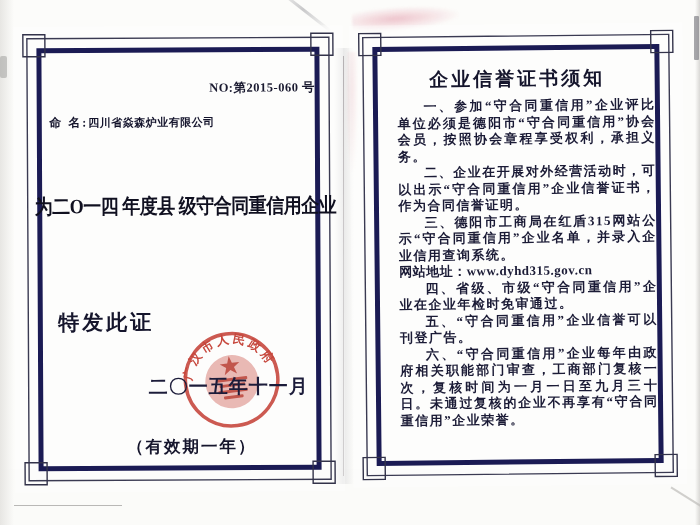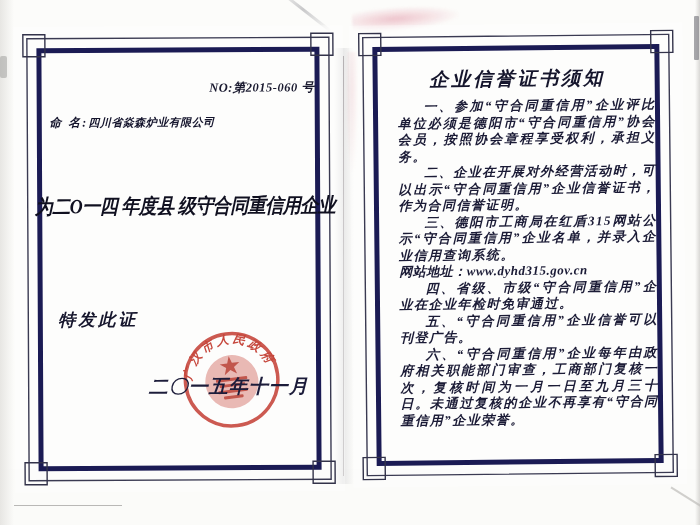--- a/index.html
+++ b/index.html
@@ -1,21 +1,21 @@
 <!DOCTYPE html>
 <html><head>
 <meta charset="utf-8">
 <style>
   html,body{margin:0;padding:0;}
   body{
     width:700px;height:525px;overflow:hidden;
     background:#fbfbf9;
     font-family:"Liberation Serif","DejaVu Serif",serif;
   }
-  .photo{position:relative;width:700px;height:469px;background:#fcfcfa;font-style:italic;}
+  .photo{position:relative;width:700px;height:469px;background:#fcfcfa;}
 
   
   .edge-left{position:absolute;left:0;top:0;width:14px;height:525px;
     background:linear-gradient(90deg,#e7e6e3,rgba(231,230,227,0));}
   .edge-right{position:absolute;right:0;top:0;width:5px;height:525px;
     background:linear-gradient(270deg,#d9d8d5,rgba(217,216,213,0));}
   .edge-mark-tr{position:absolute;left:694px;top:16px;width:5px;height:44px;
     background:#7a7a80;opacity:.65;border-radius:1px;}
   .edge-mark-l{position:absolute;left:0;top:56px;width:7px;height:22px;
     background:#9a9a98;opacity:.5;border-radius:2px;}
@@ -44,21 +44,21 @@
   .frame{position:absolute;left:0;top:0;}
 
   
   .serial{position:absolute;left:196px;top:54px;font-size:12.5px;font-weight:bold;
     color:#1a1a30;letter-spacing:.5px;}
   .name-line{position:absolute;left:36px;top:86px;color:#14142c;white-space:nowrap;}
   .name-label{font-size:12px;font-weight:bold;letter-spacing:2px;}
   .company{font-size:11px;font-weight:bold;letter-spacing:.5px;}
   .award{position:absolute;left:21px;top:168px;width:296px;font-size:18px;font-weight:bold;
     color:#101020;letter-spacing:-.5px;white-space:nowrap;transform:scaleY(1.12);}
-  .issue{position:absolute;left:44px;top:282px;font-size:17px;font-weight:bold;
+  .issue{position:absolute;left:44px;top:282px;font-size:21px;font-weight:bold;
     color:#15152c;letter-spacing:3px;}
   .date-line{position:absolute;left:134px;top:348px;font-size:19px;font-weight:bold;
     color:#1c1c3a;letter-spacing:1px;z-index:3;white-space:nowrap;}
   .validity{position:absolute;left:112px;top:410px;font-size:16.5px;font-weight:bold;
     color:#15152c;letter-spacing:2px;}
   .seal{position:absolute;left:158px;top:295px;width:118px;height:118px;z-index:2;
     transform:rotate(-7deg);opacity:.92;}
 
   
   .notice-title{position:absolute;left:40px;top:42px;width:256px;text-align:center;
@@ -117,20 +117,21 @@
         <polygon points="60,36 62.4,43 70,43 64,47.5 66.3,54.5 60,50 53.7,54.5 56,47.5 50,43 57.6,43"></polygon>
         <rect x="44" y="58" width="32" height="3.2" rx="1"></rect>
         <rect x="47" y="64" width="26" height="3" rx="1"></rect>
         <rect x="45" y="70" width="30" height="3.2" rx="1"></rect>
         <rect x="50" y="76" width="20" height="3" rx="1"></rect>
       </g>
     </svg>
 
     <div class="date-line">二〇一五年十一月</div>
 
+    <div class="validity">（有效期一年）</div>
   </div>
 
   <div class="page page-right">
     <svg class="frame" width="334" height="462" viewBox="0 0 334 462">
       <rect x="14" y="12" width="306" height="438" fill="none" stroke="#3a3a52" stroke-width="1.4"></rect>
       <rect x="26" y="24" width="282" height="414" fill="none" stroke="#1b1b54" stroke-width="5"></rect>
       <rect x="10" y="8" width="22" height="22" fill="none" stroke="#33334a" stroke-width="1.4"></rect>
       <rect x="302" y="8" width="22" height="22" fill="none" stroke="#33334a" stroke-width="1.4"></rect>
       <rect x="10" y="432" width="22" height="22" fill="none" stroke="#33334a" stroke-width="1.4"></rect>
       <rect x="302" y="432" width="22" height="22" fill="none" stroke="#33334a" stroke-width="1.4"></rect>

